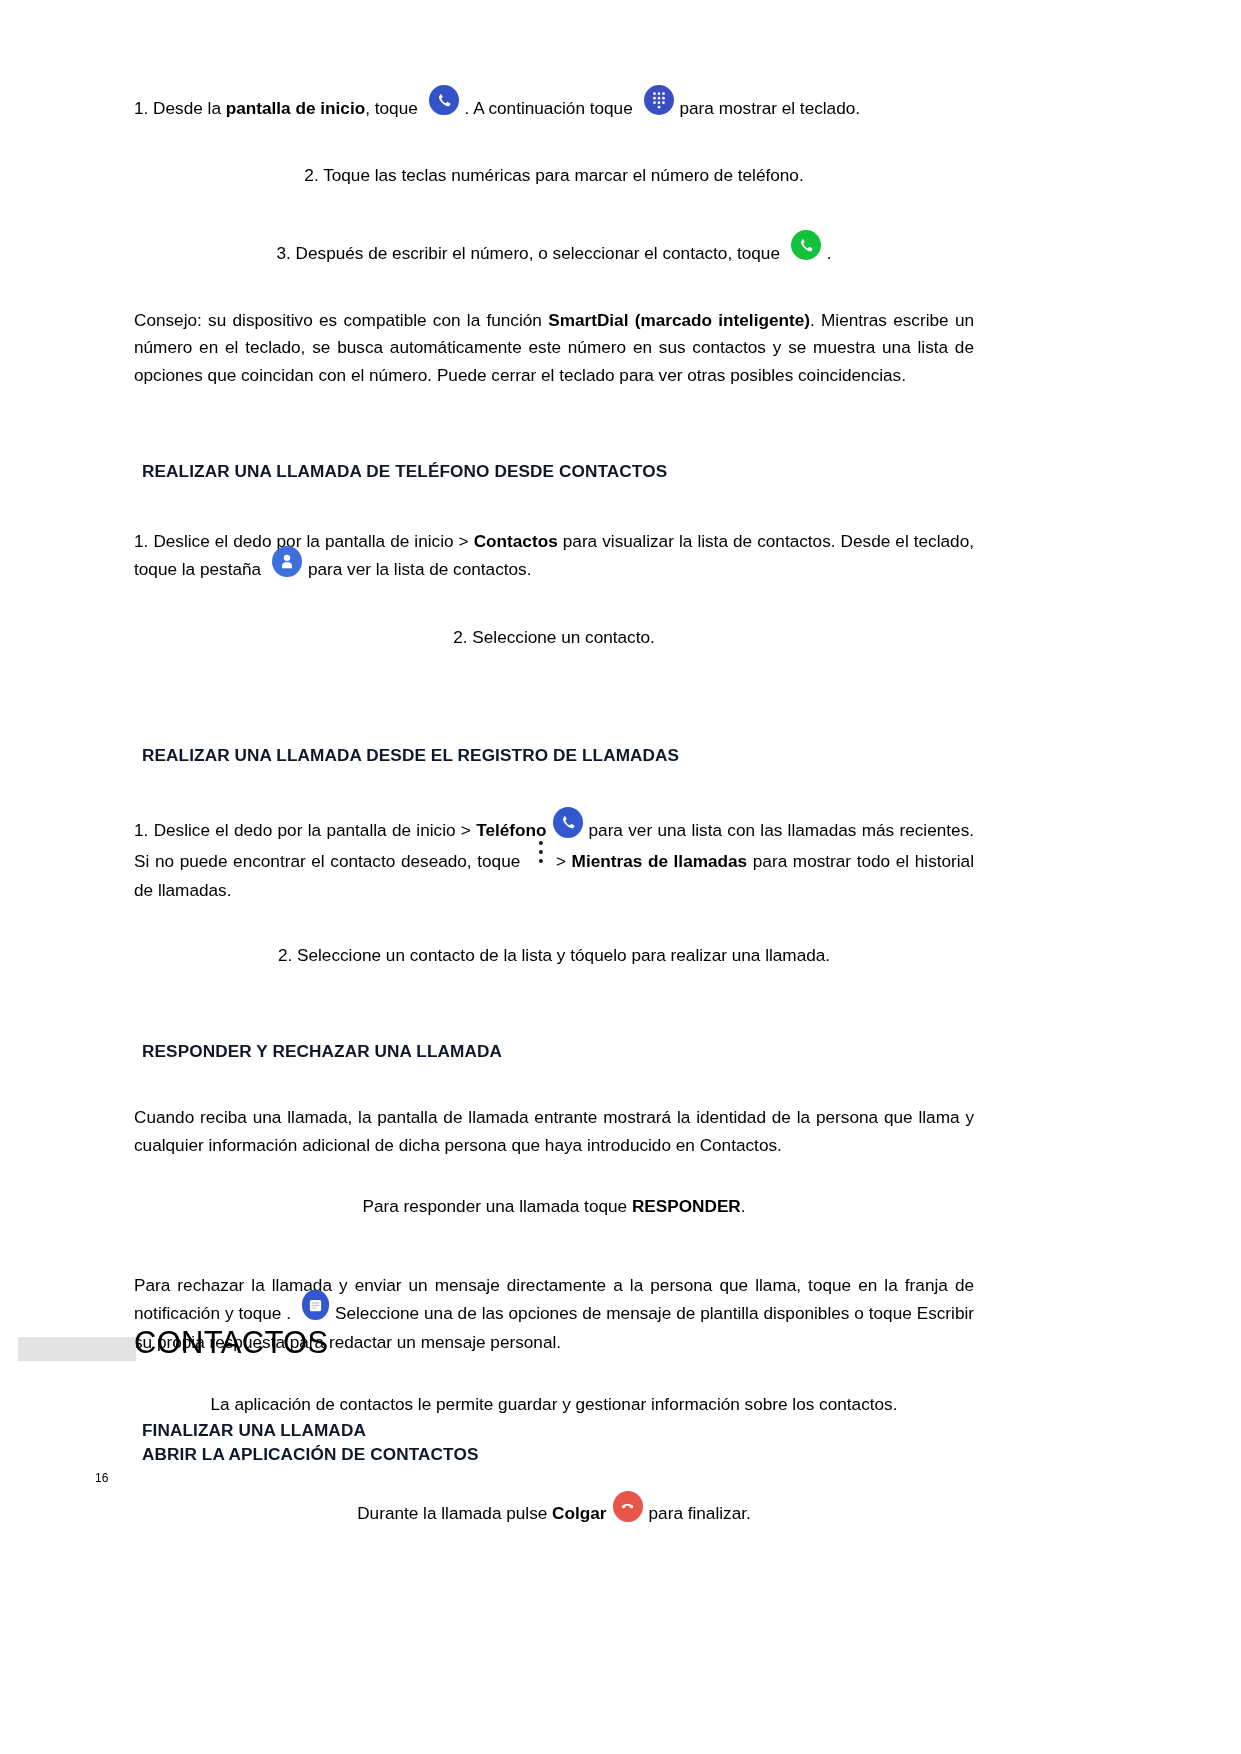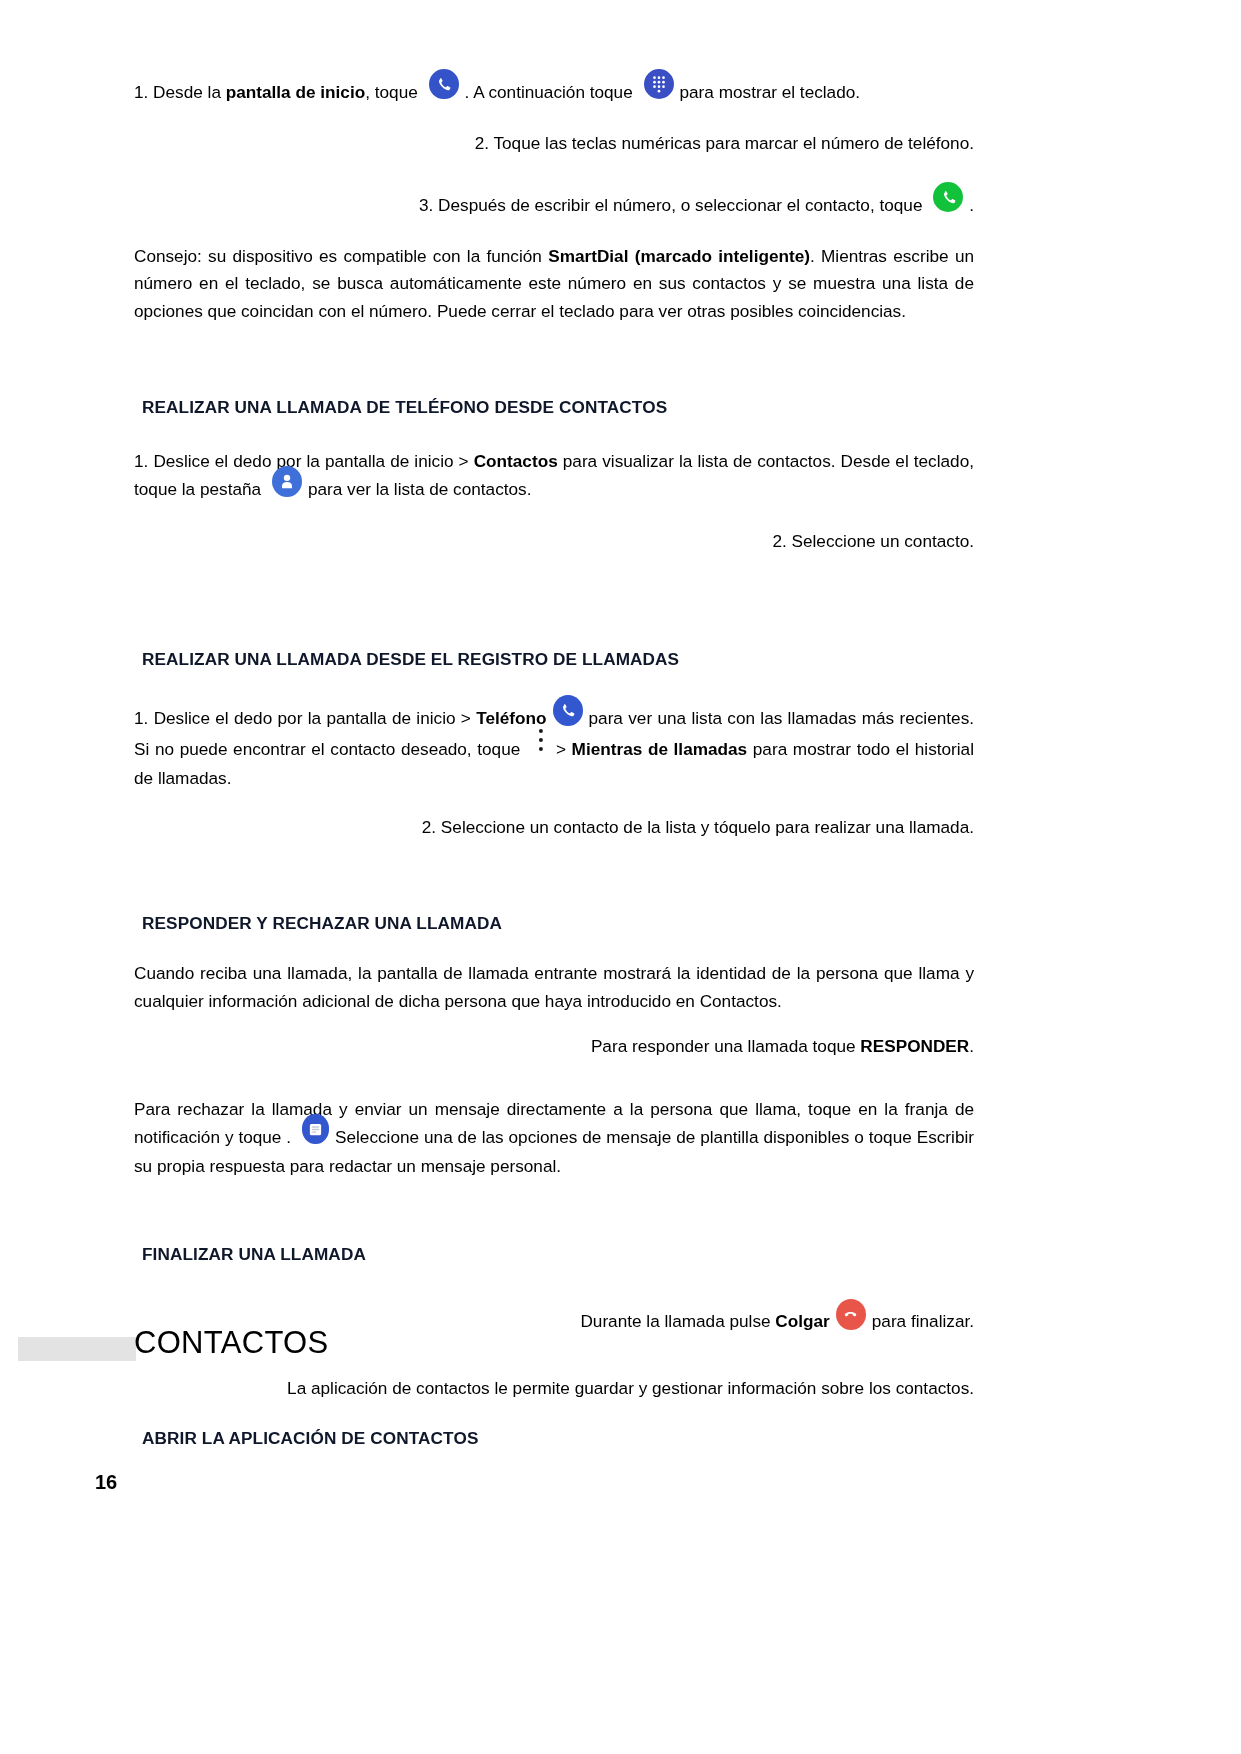--- a/index.html
+++ b/index.html
@@ -21,28 +21,28 @@
     background: #ffffff;
   }
   .content {
     position: absolute;
     left: 134px;
     top: 78px;
     width: 840px;
   }
 
   p.para {
-    margin: 0 0 0 0;
+    margin: 16px 0 0 0;
     font-size: 17.2px;
     line-height: 1.58;
     color: #000000;
     text-align: justify;
     text-justify: inter-word;
   }
-  p.para.nojust { text-align: right; }
+  p.para.nojust { text-align: center; }
   .sp-18 { height: 18px; }
   .sp-22 { height: 22px; }
   .sp-26 { height: 26px; }
   .sp-34 { height: 34px; }
   .sp-56 { height: 56px; }
   .sp-64 { height: 64px; }
 
   h2.section {
     margin: 8px;
     font-size: 17.2px;
@@ -203,22 +203,22 @@
     position: absolute;
     left: 134px;
     top: 1375px;
     width: 840px;
   }
 
   .page-number {
     position: absolute;
     left: 95px;
     top: 1471px;
-    font-size: 20px;
-    font-weight: bold;
+    font-size: 12px;
+    font-weight: normal;
     color: #000000;
   }
 </style>
 </head>
 <body>
 
 <div class="page">
 
   <div class="content">
 

